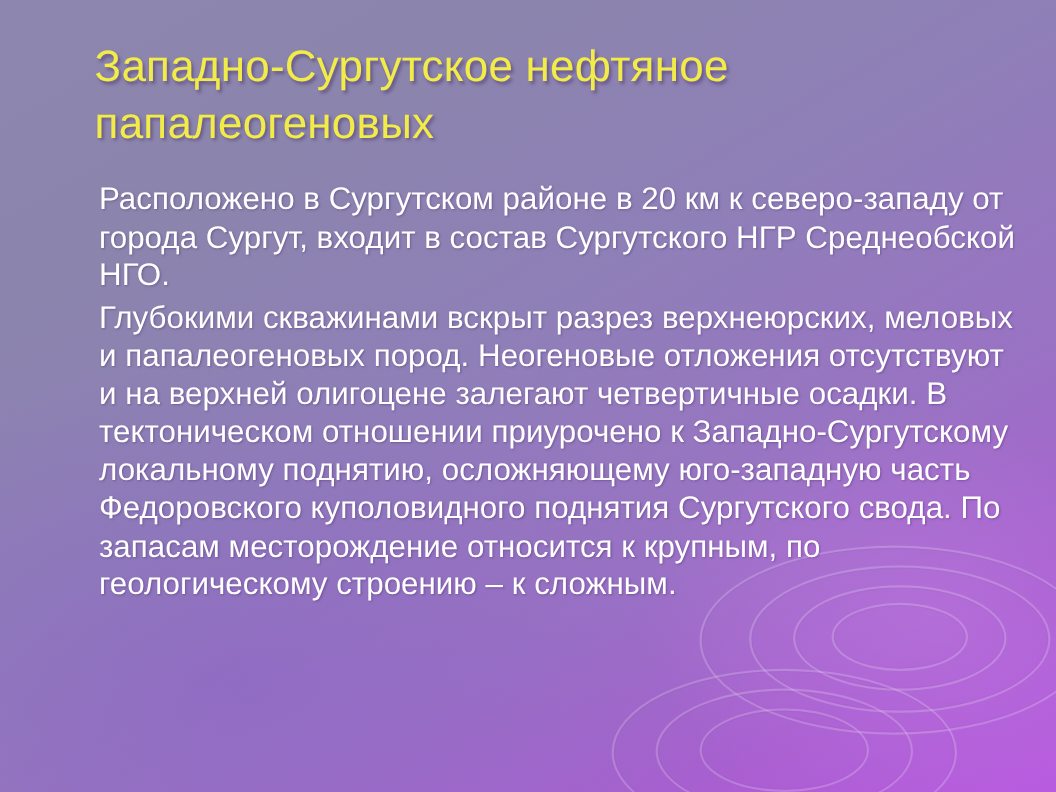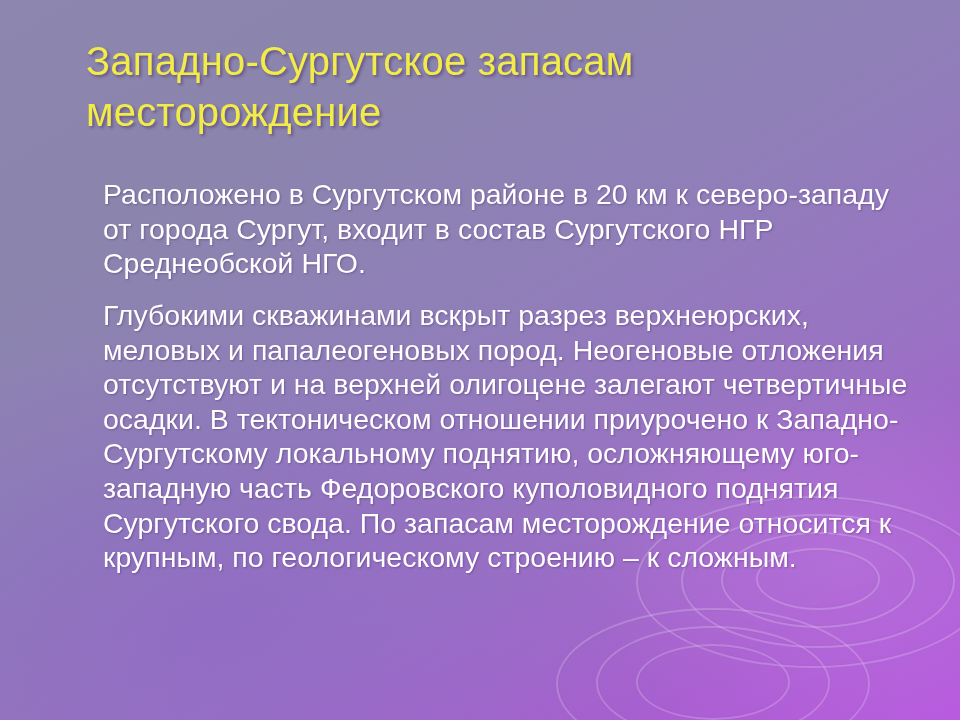--- a/index.html
+++ b/index.html
@@ -58,39 +58,39 @@
     position: absolute;
     left: 86px;
     top: 160px;
     width: 846px;
     color: #ffffff;
     font-size: 28.5px;
     line-height: 1.215;
     text-shadow: 1px 1px 2px rgba(60,30,90,0.35);
   }
   .body p {
-    margin: 17px;
+    margin: 4px;
     padding: 0;
   }
 </style>
 </head>
 <body>
 
 <div class="slide">
 
   <div class="ripples">
     <div class="ring r1"></div>
     <div class="ring r2"></div>
     <div class="ring r3"></div>
     <div class="ring r4"></div>
     <div class="ring r5"></div>
     <div class="ring r6"></div>
     <div class="ring r7"></div>
   </div>
 
-  <div class="title">Западно-Сургутское запасам месторождение</div>
+  <div class="title">Западно-Сургутское нефтяное папалеогеновых</div>
 
   <div class="body">
     <p>  Расположено в Сургутском районе в 20 км  к северо-западу от города Сургут, входит в состав Сургутского НГР Среднеобской НГО.</p>
     <p>Глубокими скважинами вскрыт разрез верхнеюрских, меловых и папалеогеновых  пород. Неогеновые отложения отсутствуют и на верхней олигоцене залегают четвертичные осадки. В тектоническом отношении приурочено  к Западно-Сургутскому локальному поднятию, осложняющему юго-западную часть Федоровского  куполовидного  поднятия Сургутского свода. По запасам месторождение относится к крупным, по геологическому строению – к сложным.</p>
   </div>
 
 </div>
 
 </body></html>

